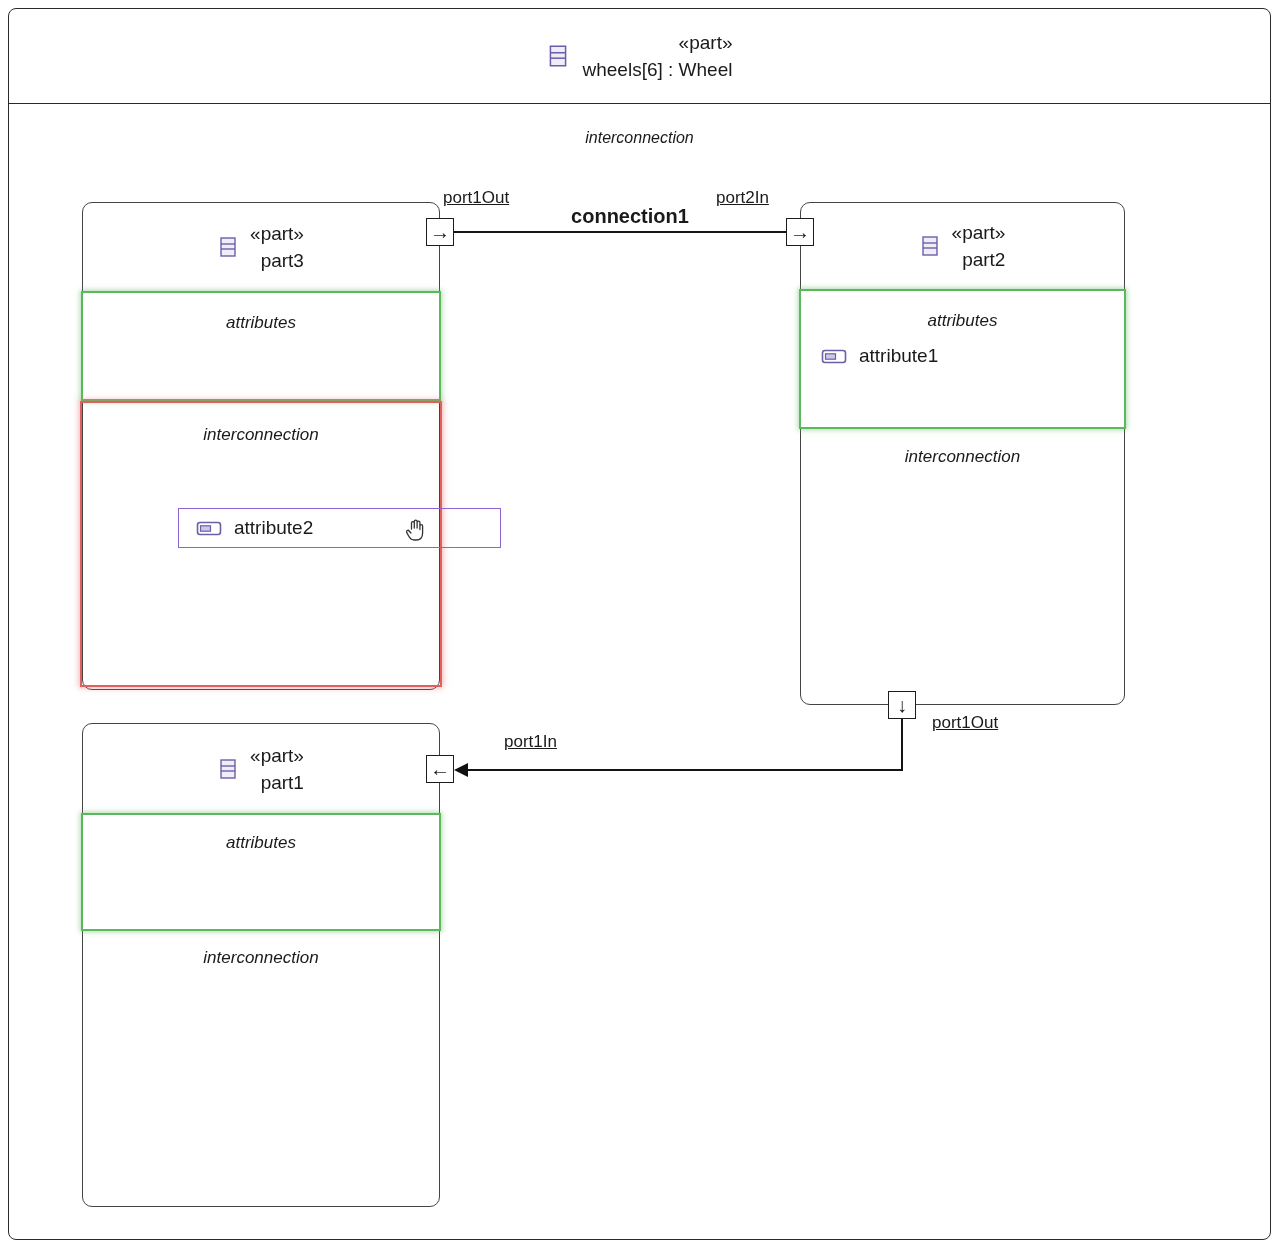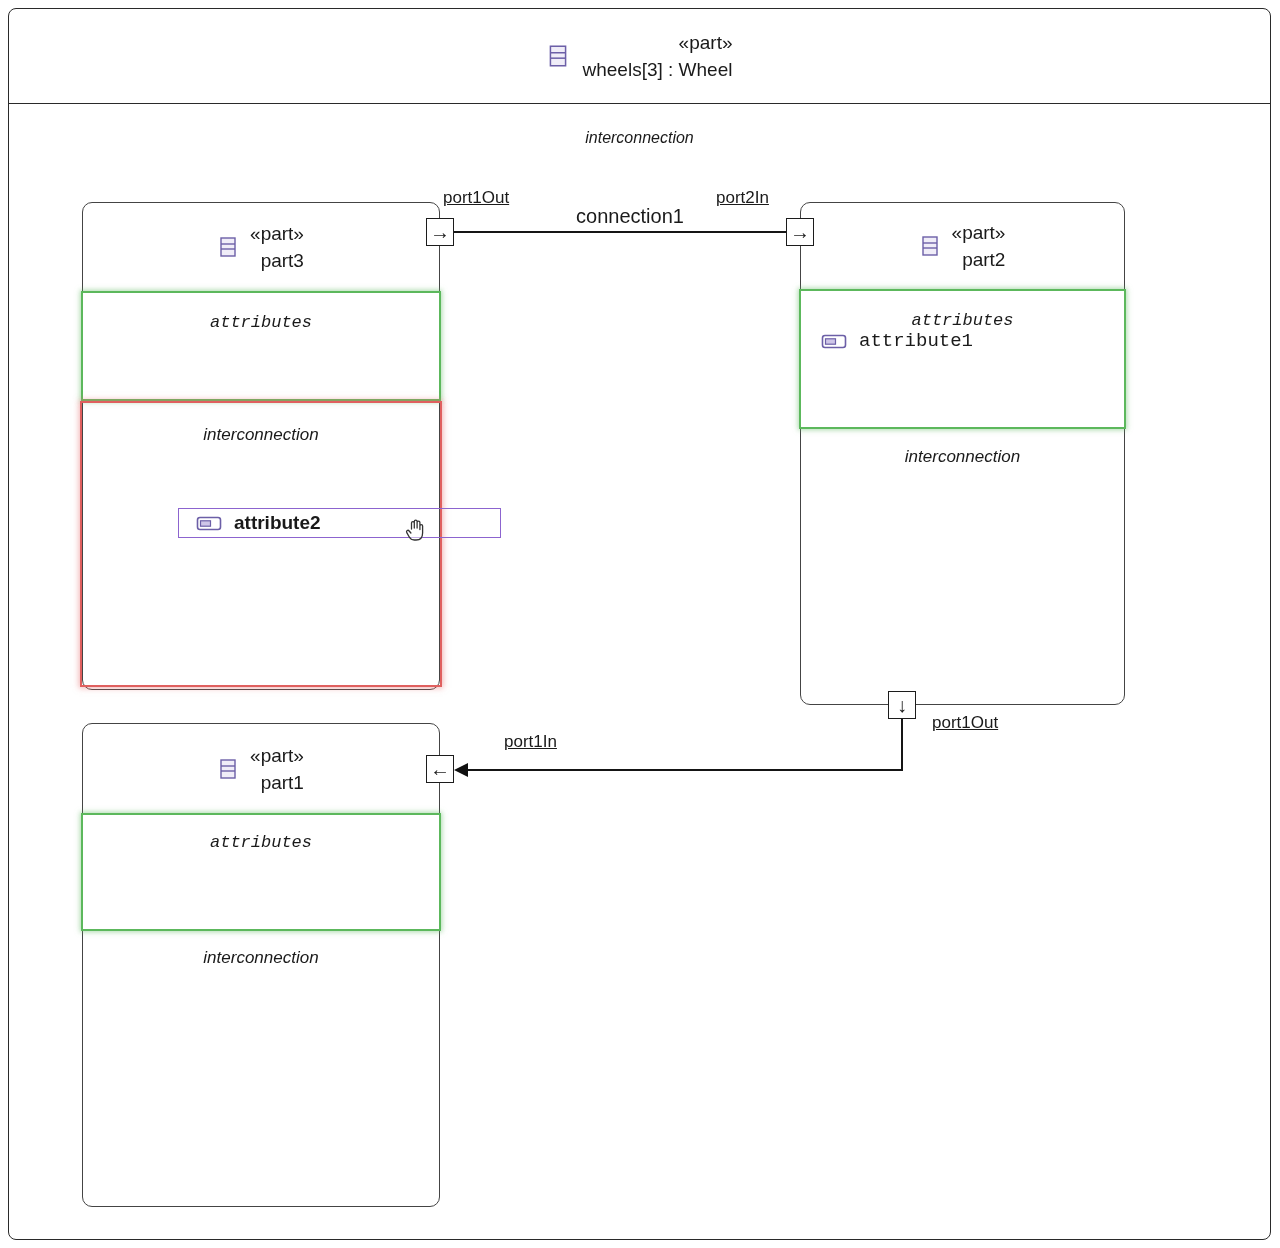--- a/index.html
+++ b/index.html
@@ -27,21 +27,21 @@
 
   
   .part-box {
     position:absolute; border:1px solid #444; border-radius:10px; background:#fff;
   }
   .part-header {
     display:flex; align-items:center; justify-content:center; gap:12px;
   }
   .compartment-attrs {
     position:absolute; left:-2px; right:-2px;
-    border:2px solid #5cb85c; box-shadow:0 0 5px 1px rgba(102,187,106,0.55);font-family:Liberation Mono, monospace;
+    border:2px solid #5cb85c; box-shadow:0 0 5px 1px rgba(102,187,106,0.55);
   }
   .compartment-red {
     position:absolute; left:-3px; right:-3px;
     border:2px solid #e0605f; box-shadow:0 0 6px 1px rgba(229,115,115,0.55);
   }
   .comp-label {
     width:100%; text-align:center; font-style:italic; font-size:17px;
   }
   .attr-row { display:flex; align-items:center; gap:12px; font-size:19px; }
 
@@ -59,40 +59,40 @@
   .port-label { position:absolute; font-size:17px; z-index:4; background:transparent;text-decoration:underline; }
 
   
   .hline { position:absolute; height:2px; background:#151515; z-index:2; }
   .vline { position:absolute; width:2px; background:#151515; z-index:2; }
   .arrow-left {
     position:absolute; width:0; height:0; z-index:3;
     border-top:7px solid transparent; border-bottom:7px solid transparent;
     border-right:14px solid #111;
   }
-  .conn-label { position:absolute; font-size:20px; text-align:center; z-index:4; }
+  .conn-label { position:absolute; font-size:20px; text-align:center; z-index:4;font-weight:bold; }
 
   .icon-wrap { display:inline-flex; align-items:center; }
 </style>
 </head>
 <body>
 
 <div class="abs frame">
 
   <div class="frame-header">
     <span class="icon-wrap">
       <svg width="22" height="26" viewBox="0 0 20 24">
         <rect x="3" y="3" width="14" height="18" fill="#f0edf8" stroke="#6c5fa7" stroke-width="1.4"></rect>
         <line x1="3" y1="9" x2="17" y2="9" stroke="#6c5fa7" stroke-width="1.4"></line>
         <line x1="3" y1="14" x2="17" y2="14" stroke="#6c5fa7" stroke-width="1.4"></line>
       </svg>
     </span>
     <span class="title-block">
       <span style="display:block">«part»</span>
-      <span style="display:block">wheels[3] : Wheel</span>
+      <span style="display:block">wheels[6] : Wheel</span>
     </span>
   </div>
 
   <div class="abs diagram-label">interconnection</div>
 </div>
 
 <div class="part-box" style="left:82px; top:202px; width:358px; height:488px;">
 
   <div class="part-header" style="height:88px;">
     <span class="icon-wrap">
@@ -109,21 +109,21 @@
   </div>
 
   <div class="compartment-attrs" style="top:88px; height:110px;">
     <div class="comp-label" style="padding-top:20px;">attributes</div>
   </div>
 
   <div class="compartment-red" style="top:198px; height:286px;">
     <div class="comp-label" style="padding-top:22px;">interconnection</div>
   </div>
 
-  <div class="selection-rect" style="left:95px; top:305px; width:323px; height:30px;font-weight:bold;">
+  <div class="selection-rect" style="left:95px; top:305px; width:323px; height:40px;">
     <span class="icon-wrap">
       <svg width="26" height="15" viewBox="0 0 26 15">
         <rect x="1.5" y="1.5" width="23" height="12" rx="2.5" fill="#fff" stroke="#6c5fa7" stroke-width="1.6"></rect>
         <rect x="4.5" y="4.8" width="10" height="5.4" fill="#cfc6e8" stroke="#6c5fa7" stroke-width="1.2"></rect>
       </svg>
     </span>
     <span>attribute2</span>
   </div>
 
   <span class="abs icon-wrap" style="left:320px; top:312px; z-index:9;">
@@ -144,21 +144,21 @@
       </svg>
     </span>
     <span class="title-block">
       <span style="display:block">«part»</span>
       <span style="display:block">part2</span>
     </span>
   </div>
 
   <div class="compartment-attrs" style="top:86px; height:140px;">
     <div class="comp-label" style="padding-top:20px;">attributes</div>
-    <div class="attr-row" style="margin-top:0; padding-left:20px;">
+    <div class="attr-row" style="margin-top:14px; padding-left:20px;">
       <span class="icon-wrap">
         <svg width="26" height="15" viewBox="0 0 26 15">
           <rect x="1.5" y="1.5" width="23" height="12" rx="2.5" fill="#fff" stroke="#6c5fa7" stroke-width="1.6"></rect>
           <rect x="4.5" y="4.8" width="10" height="5.4" fill="#cfc6e8" stroke="#6c5fa7" stroke-width="1.2"></rect>
         </svg>
       </span>
       <span>attribute1</span>
     </div>
   </div>
 

